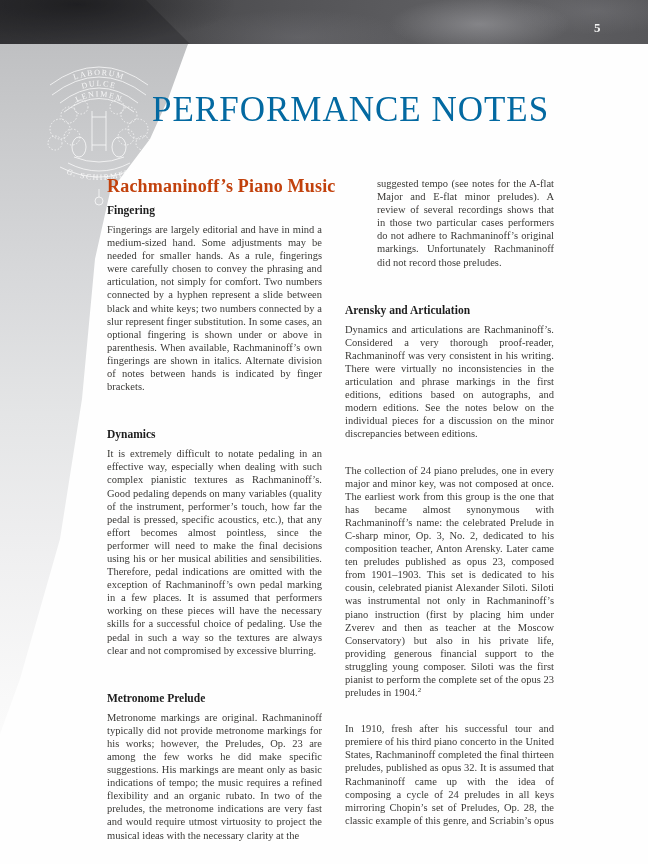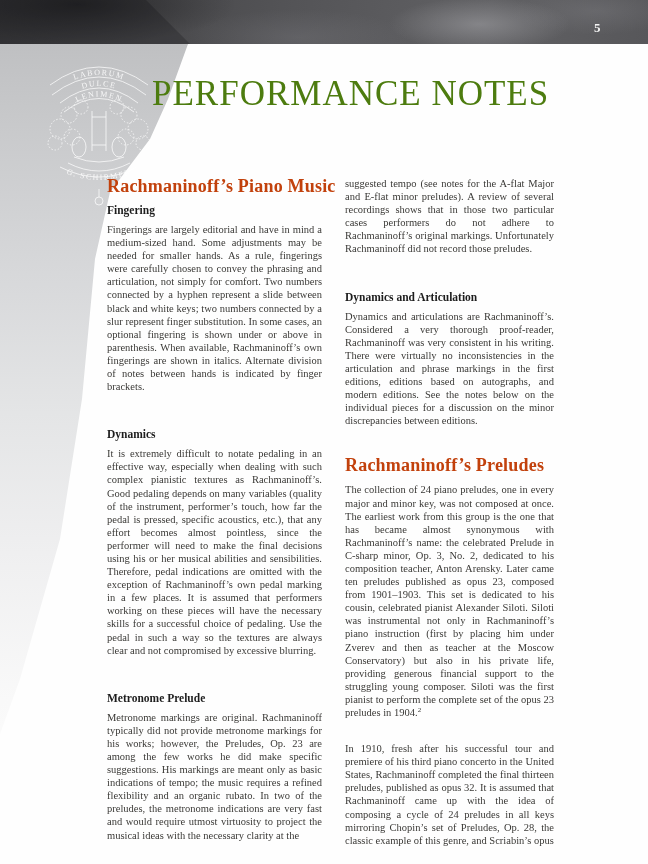--- a/index.html
+++ b/index.html
@@ -30,38 +30,38 @@
   .wedge{
     position:absolute;left:0;top:44px;width:200px;height:820px;
     clip-path:polygon(0 0,188px 0,168px 55px,150px 95px,110px 148px,95px 215px,82px 355px,60px 495px,20px 635px,0 690px);
     background:linear-gradient(180deg,#bfc0c2 0%,#cacbcd 12%,#d7d8da 28%,#e4e5e6 45%,#efeff0 62%,#f9f9f9 80%,#ffffff 100%);
   }
   .crest{position:absolute;left:33px;top:49px;width:132px;height:160px;opacity:.9;}
   .crest text{fill:rgba(255,255,255,.95);stroke:none;
     font-family:"Liberation Serif",serif;font-size:8px;letter-spacing:1.5px;}
   
   .title{
-    position:absolute;left:152px;top:74px;width:380px;margin:0;
-    font-size:35px;font-weight:400;letter-spacing:1px;color:#4d7c0f;
+    position:absolute;left:152px;top:90px;width:380px;margin:0;
+    font-size:35px;font-weight:400;letter-spacing:1px;color:#0369a1;
     text-align:center;white-space:nowrap;
   }
   
   .col{position:absolute;top:176px;color:#3a3936;font-size:10.5px;line-height:13.1px;}
   .col-left{left:107px;width:215px;}
   .col-right{left:345px;width:209px;}
   .col h2{
     margin:0 0 7px;font-size:18px;line-height:21px;font-weight:bold;color:#c2410c;
     letter-spacing:.2px;white-space:nowrap;
   }
   .col h2.mt-lg{margin-top:28px;}
   .col h3{margin:35px 0 6px;font-size:11.5px;line-height:13px;font-weight:bold;color:#1d1d1d;}
   .col h2 + h3{margin-top:6px;}
   .col p{margin:0;text-align:justify;}
   .col p + p{margin-top:23px;}
-  .col-right > p:first-child{margin-top:1px;}
+  .col-right > p:first-child{margin-top:1px;margin-left:32px;}
   sup{font-size:7px;vertical-align:super;line-height:0;}
 </style>
 </head>
 <body>
 
 <div class="page">
 
   <div class="band">
     <div class="band-shade"></div>
   </div>
@@ -120,20 +120,19 @@
     <h3>Fingering</h3>
     <p>Fingerings are largely editorial and have in mind a medium-sized hand. Some adjustments may be needed for smaller hands. As a rule, fingerings were carefully chosen to convey the phrasing and articulation, not simply for comfort. Two numbers connected by a hyphen represent a slide between black and white keys; two numbers connected by a slur represent finger substitution. In some cases, an optional fingering is shown under or above in parenthesis. When available, Rachmaninoff’s own fingerings are shown in italics. Alternate division of notes between hands is indicated by finger brackets.</p>
     <h3>Dynamics</h3>
     <p>It is extremely difficult to notate pedaling in an effective way, especially when dealing with such complex pianistic textures as Rachmaninoff’s. Good pedaling depends on many variables (quality of the instrument, performer’s touch, how far the pedal is pressed, specific acoustics, etc.), that any effort becomes almost pointless, since the performer will need to make the final decisions using his or her musical abilities and sensibilities. Therefore, pedal indications are omitted with the exception of Rachmaninoff’s own pedal marking in a few places. It is assumed that performers working on these pieces will have the necessary skills for a successful choice of pedaling. Use the pedal in such a way so the textures are always clear and not compromised by excessive blurring.</p>
     <h3>Metronome Prelude</h3>
     <p>Metronome markings are original. Rachmaninoff typically did not provide metronome markings for his works; however, the Preludes, Op. 23 are among the few works he did make specific suggestions. His markings are meant only as basic indications of tempo; the music requires a refined flexibility and an organic rubato. In two of the preludes, the metronome indications are very fast and would require utmost virtuosity to project the musical ideas with the necessary clarity at the</p>
   </div>
 
   <div class="col col-right">
     <p>suggested tempo (see notes for the A-flat Major and E-flat minor preludes). A review of several recordings shows that in those two particular cases performers do not adhere to Rachmaninoff’s original markings. Unfortunately Rachmaninoff did not record those preludes.</p>
-    <h3>Dynamics and Articulation</h3>
+    <h3>Arensky and Articulation</h3>
     <p>Dynamics and articulations are Rachmaninoff’s. Considered a very thorough proof-reader, Rachmaninoff was very consistent in his writing. There were virtually no inconsistencies in the articulation and phrase markings in the first editions, editions based on autographs, and modern editions. See the notes below on the individual pieces for a discussion on the minor discrepancies between editions.</p>
-    <h2 class="mt-lg">Rachmaninoff’s Preludes</h2>
     <p><span>The collection of 24 piano preludes, one in every major and minor key, was not composed at once. The earliest work from this group is the one that has became almost synonymous with Rachmaninoff’s name: the celebrated Prelude in C-sharp minor, Op. 3, No. 2, dedicated to his composition teacher, Anton Arensky. Later came ten preludes published as opus 23, composed from 1901–1903. This set is dedicated to his cousin, celebrated pianist Alexander Siloti. Siloti was instrumental not only in Rachmaninoff’s piano instruction (first by placing him under Zverev and then as teacher at the Moscow Conservatory) but also in his private life, providing generous financial support to the struggling young composer. Siloti was the first pianist to perform the complete set of the opus 23 preludes in 1904.</span><sup>2</sup></p>
     <p>In 1910, fresh after his successful tour and premiere of his third piano concerto in the United States, Rachmaninoff completed the final thirteen preludes, published as opus 32. It is assumed that Rachmaninoff came up with the idea of composing a cycle of 24 preludes in all keys mirroring Chopin’s set of Preludes, Op. 28, the classic example of this genre, and Scriabin’s opus</p>
   </div>
 
 </div>
 
 </body></html>

